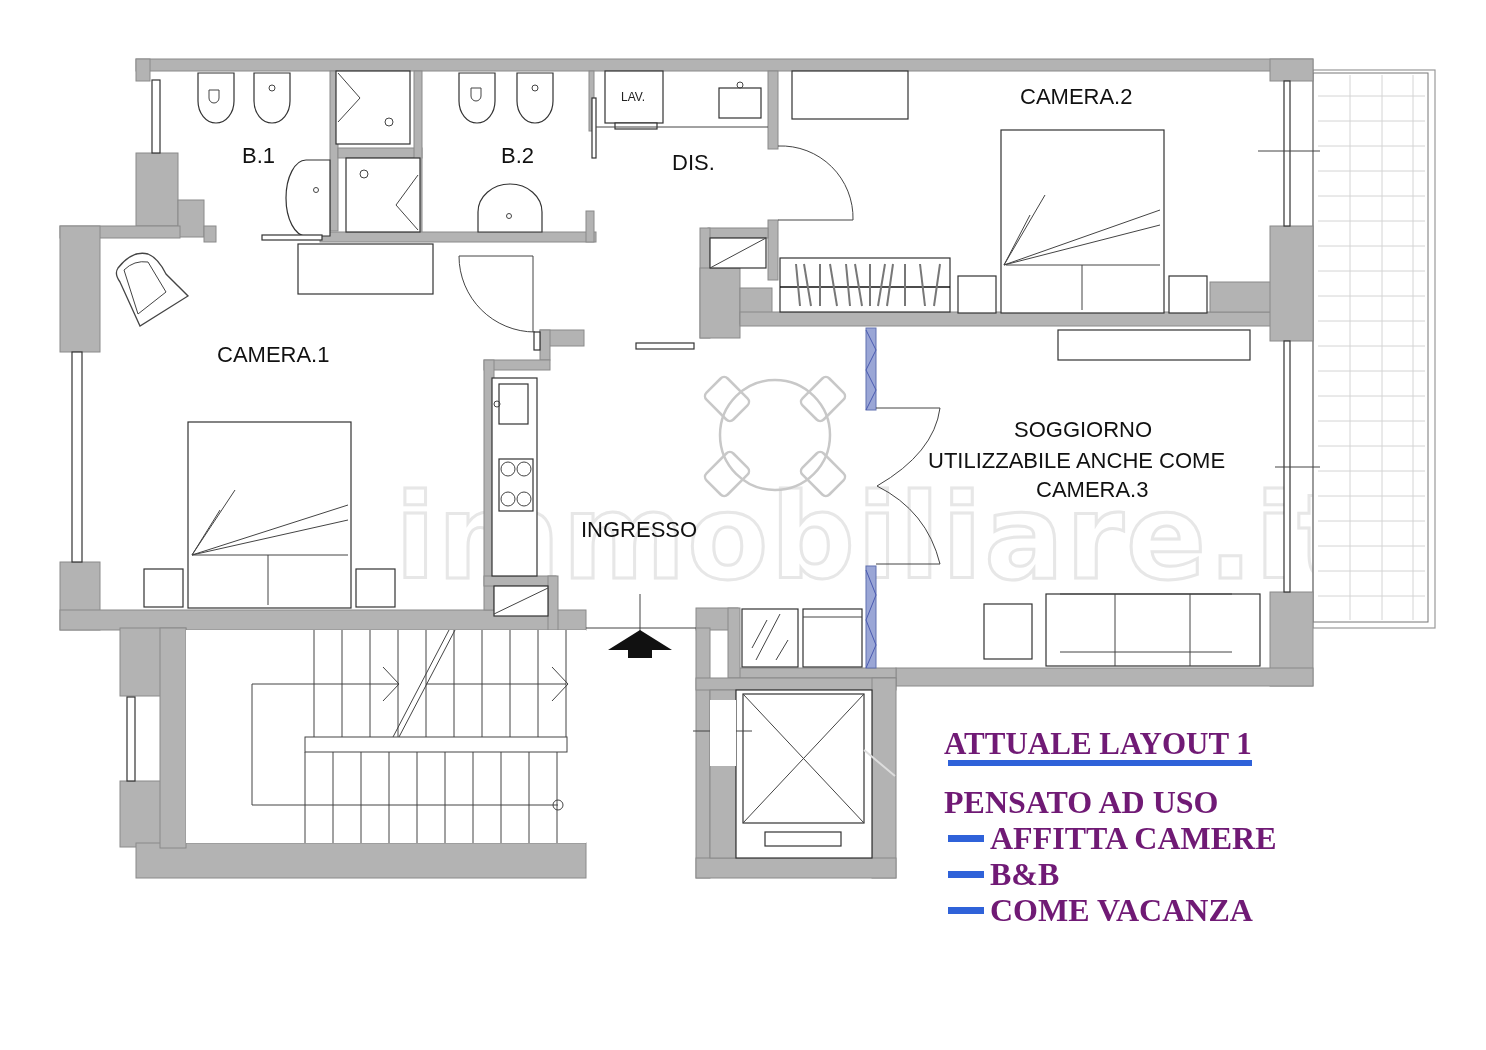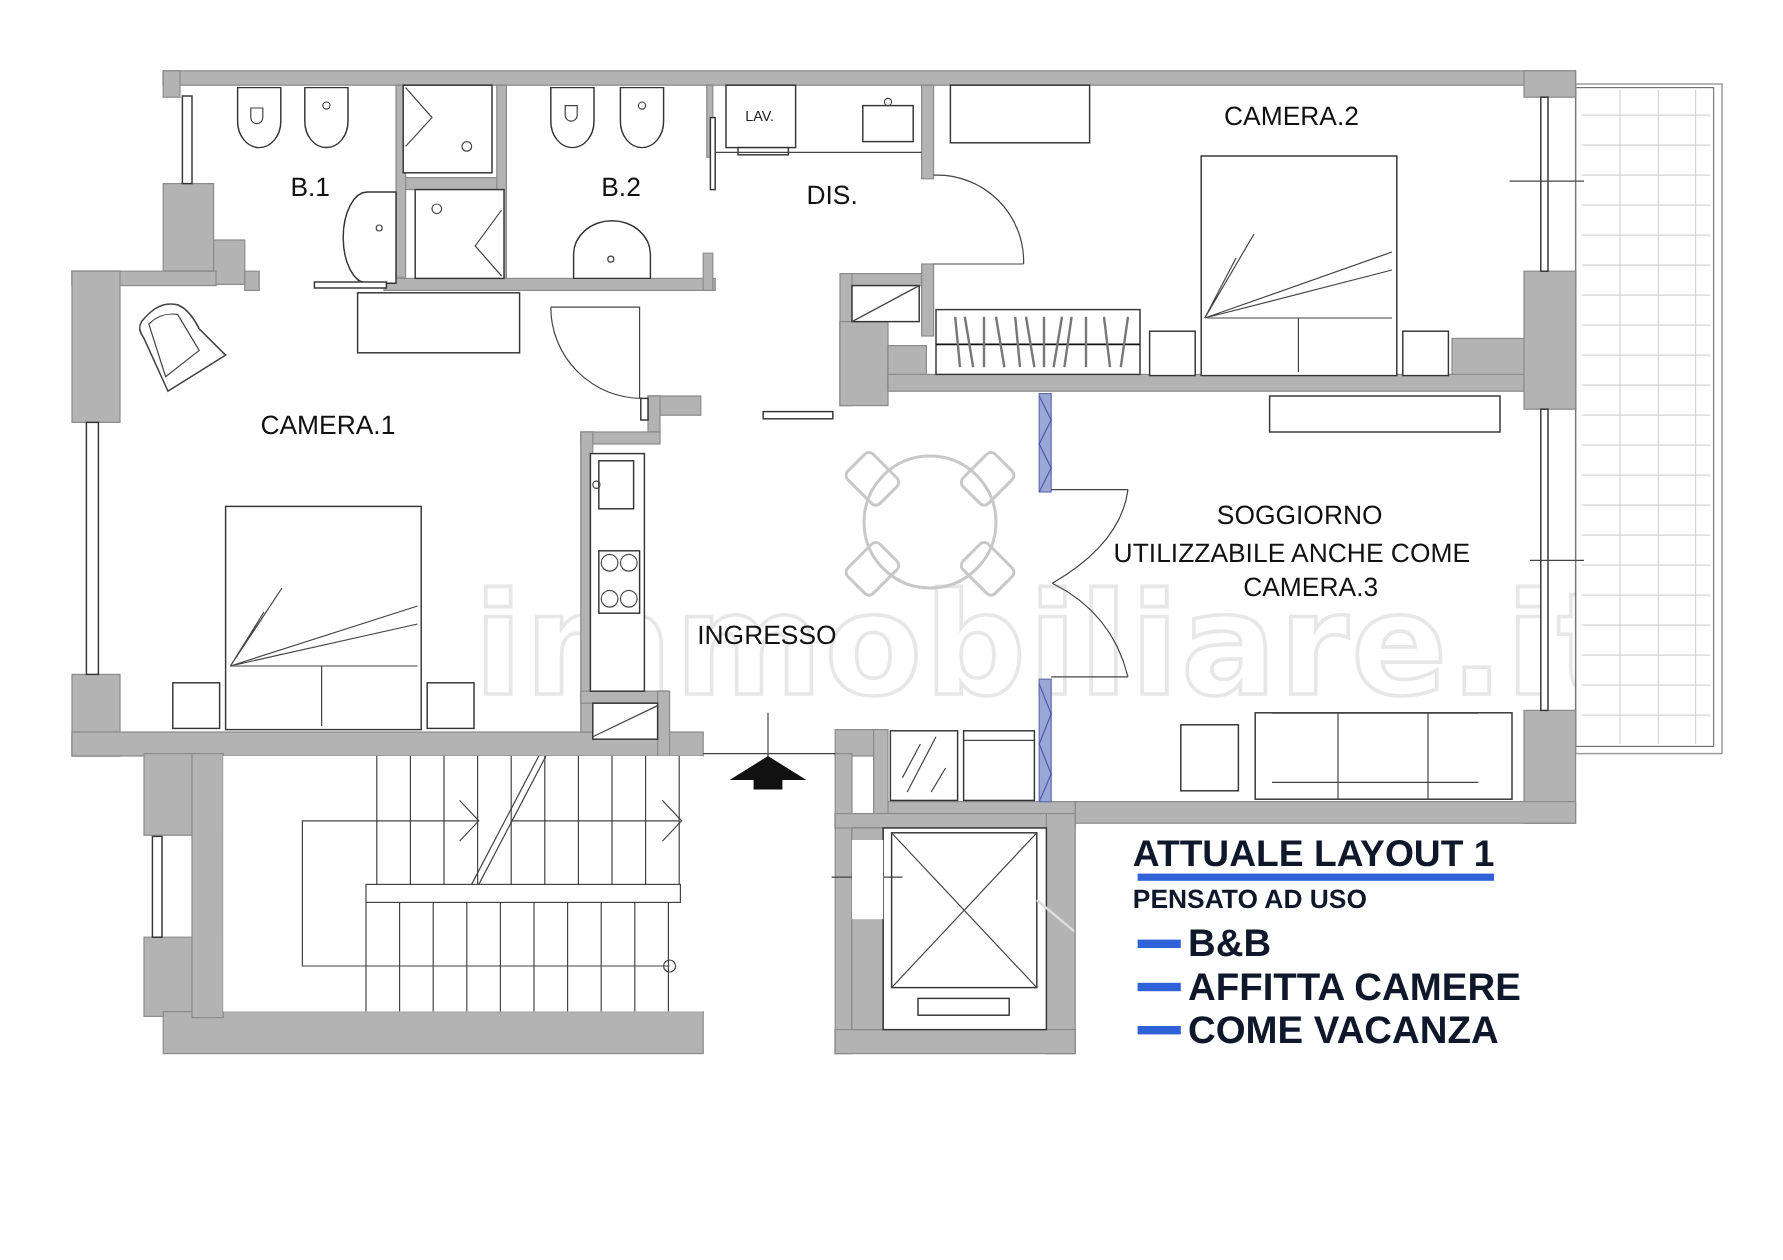--- a/index.html
+++ b/index.html
@@ -6,24 +6,24 @@
   body { width: 1486px; height: 1050px; overflow: hidden; position: relative; font-family: "Liberation Sans", sans-serif; }
   #plan { position: absolute; left: 0; top: 0; width: 1486px; height: 1050px; }
   .wall { fill: #b3b3b3; stroke: #8a8a8a; stroke-width: 1; }
   .fix { fill: #ffffff; stroke: #333; stroke-width: 1.2; }
   .thin { fill: none; stroke: #444; stroke-width: 1; }
   .light { fill: none; stroke: #c8c8c8; stroke-width: 2.5; }
   .grid { stroke: #d4d4d4; stroke-width: 1; }
   .room-label { font-family: "Liberation Sans", sans-serif; font-size: 22px; fill: #111; }
   .small-label { font-family: "Liberation Sans", sans-serif; font-size: 12px; fill: #222; }
   .watermark { font-family: "DejaVu Sans", sans-serif; font-weight: bold; font-size: 118px; fill: none; stroke: #e7e7e7; stroke-width: 3; letter-spacing: 2px; }
-  .legend { position: absolute; left: 944px; top: 692px; font-family: Liberation Sans, sans-serif; font-weight: bold; color: #0f172a; }
+  .legend { position: absolute; left: 944px; top: 724px; font-family: Liberation Serif, serif; font-weight: bold; color: #701a75; }
   .legend .title { font-size: 31px; line-height: 40px; position: relative; display: inline-block; }
   .legend .title .underline { position: absolute; left: 4px; right: 0; bottom: -2px; height: 6px; background: #2f62d9; }
-  .legend .subtitle { font-size: 22px; line-height: 36px; }
+  .legend .subtitle { font-size: 32px; margin-top: 20px; line-height: 36px; }
   .legend .item { font-size: 32px; line-height: 36px; display: flex; align-items: center; }
   .legend .dash { display: inline-block; width: 36px; height: 7px; background: #2f62d9; margin-left: 4px; margin-right: 6px; }
 </style>
 </head>
 <body>
 
 <svg id="plan" viewBox="0 0 1486 1050" xmlns="http://www.w3.org/2000/svg">
 
   <text class="watermark" x="395" y="578">immobiliare.it</text>
 
@@ -310,23 +310,23 @@
 </svg>
 
 <div class="legend">
   <div class="title">
     <span>ATTUALE LAYOUT 1</span>
     <span class="underline"></span>
   </div>
   <div class="subtitle">PENSATO AD USO</div>
   <div class="item">
     <span class="dash"></span>
-    <span>B&amp;B</span>
+    <span>AFFITTA CAMERE</span>
   </div>
   <div class="item">
     <span class="dash"></span>
-    <span>AFFITTA CAMERE</span>
+    <span>B&amp;B</span>
   </div>
   <div class="item">
     <span class="dash"></span>
     <span>COME VACANZA</span>
   </div>
 </div>
 
 </body></html>

